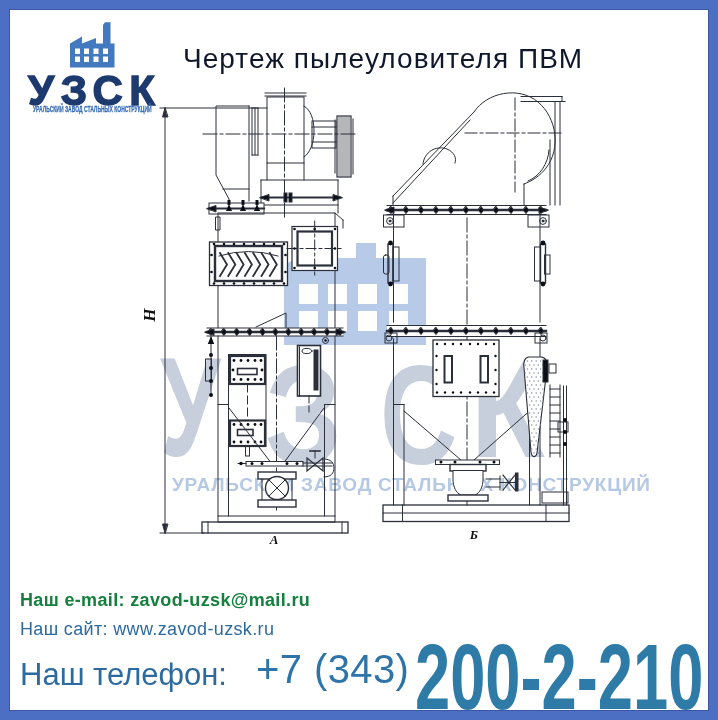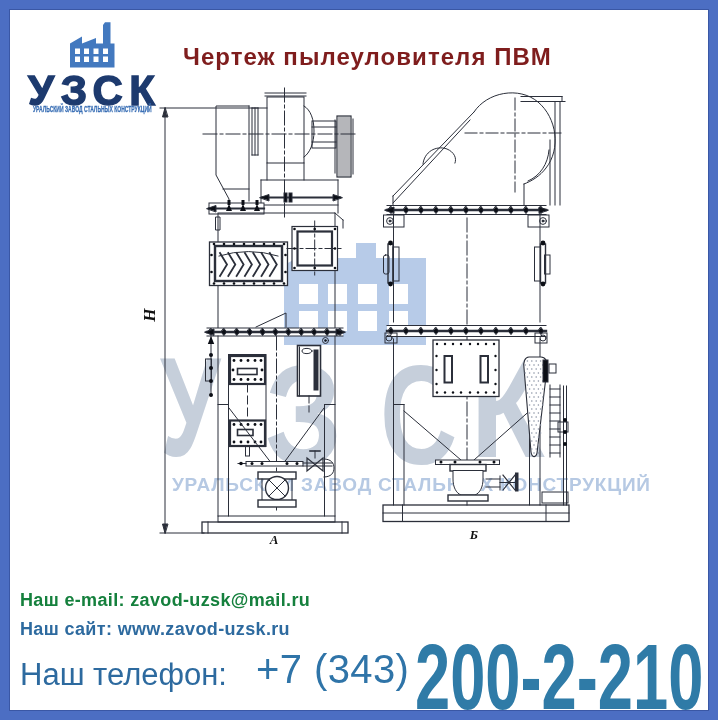--- a/index.html
+++ b/index.html
@@ -19,21 +19,21 @@
       <rect x="24" y="41.5" width="5" height="5.5"></rect>
       <rect x="33.5" y="41.5" width="5" height="5.5"></rect>
       <rect x="43" y="41.5" width="5" height="5.5"></rect>
 </g>
   </svg>
 
 <div class="abs" style="left:28px;top:67px;font-size:42px;font-weight:bold;color:#1d3a6e;letter-spacing:6.5px;white-space:nowrap;-webkit-text-stroke:1.4px #1d3a6e">УЗСК</div>
 
 <div class="abs" style="left:33px;top:103px;font-size:9.5px;font-weight:bold;color:#3a6fb5;transform:scaleX(0.527);transform-origin:0 0;white-space:nowrap;-webkit-text-stroke:0.3px #3a6fb5">УРАЛЬСКИЙ ЗАВОД СТАЛЬНЫХ КОНСТРУКЦИЙ</div>
 
-<div class="abs" style="left:183px;top:43px;font-size:24px;font-weight:bold;color:#7f1d1d;letter-spacing:1.05px;white-space:nowrap">Чертеж пылеуловителя ПВМ</div>
+<div class="abs" style="left:183px;top:43px;font-size:28px;font-weight:normal;color:#0f172a;letter-spacing:1.05px;white-space:nowrap">Чертеж пылеуловителя ПВМ</div>
 <svg class="abs" style="left:0;top:0" width="718" height="720" viewBox="0 0 718 720">
 <defs>
 <path id="bd" d="M0,-3.6 L2.7,0 L0,3.6 L-2.7,0 Z" fill="#0c0f16"></path>
 <path id="arrL" d="M0,0 L9,-3 L9,3 Z" fill="#0c0f16"></path>
 <path id="arrR" d="M0,0 L-9,-3 L-9,3 Z" fill="#0c0f16"></path>
 </defs>
 
 <g fill="#b7cbe8">
 <path d="M284,345 L284,265 L316,248 L316,258 L356,258 L356,243 L376,243 L376,258 L426,258 L426,345 Z"></path>
 </g>
@@ -565,19 +565,19 @@
         <line x1="402.5" y1="505" x2="402.5" y2="521.5"></line>
         <line x1="546" y1="505" x2="546" y2="521.5"></line>
       </g>
 
 <text x="474" y="539" fill="#111" font-family="Liberation Serif" font-style="italic" font-weight="bold" font-size="13px" stroke="none" text-anchor="middle">Б</text>
 </g>
 </svg>
 
 <div class="abs" style="left:20px;top:590px;font-size:18px;font-weight:bold;color:#15803d;letter-spacing:0.35px;white-space:nowrap">Наш e-mail: zavod-uzsk@mail.ru</div>
 
-<div class="abs" style="left:20px;top:619px;font-size:18px;font-weight:bold;color:#2d6a9f;letter-spacing:0.35px;white-space:nowrap">Наш сайт: www.zavod-uzsk.ru</div>
+<div class="abs" style="left:20px;top:619px;font-size:18px;font-weight:normal;color:#2d6a9f;letter-spacing:0.35px;white-space:nowrap">Наш сайт: www.zavod-uzsk.ru</div>
 
 <div class="abs" style="left:20px;top:657px;font-size:31px;font-weight:normal;color:#2d6a9f;white-space:nowrap">Наш телефон:</div>
 
 <div class="abs" style="left:256px;top:647px;font-size:40px;font-weight:normal;color:#2f74a8;letter-spacing:0.4px;white-space:nowrap">+7 (343)</div>
 
 <div class="abs" style="left:415px;top:631px;font-size:93px;font-weight:bold;color:#2f7ba7;transform:scaleX(0.68);transform-origin:0 0;white-space:nowrap;line-height:1">200-2-210</div>
 
 </body></html>

